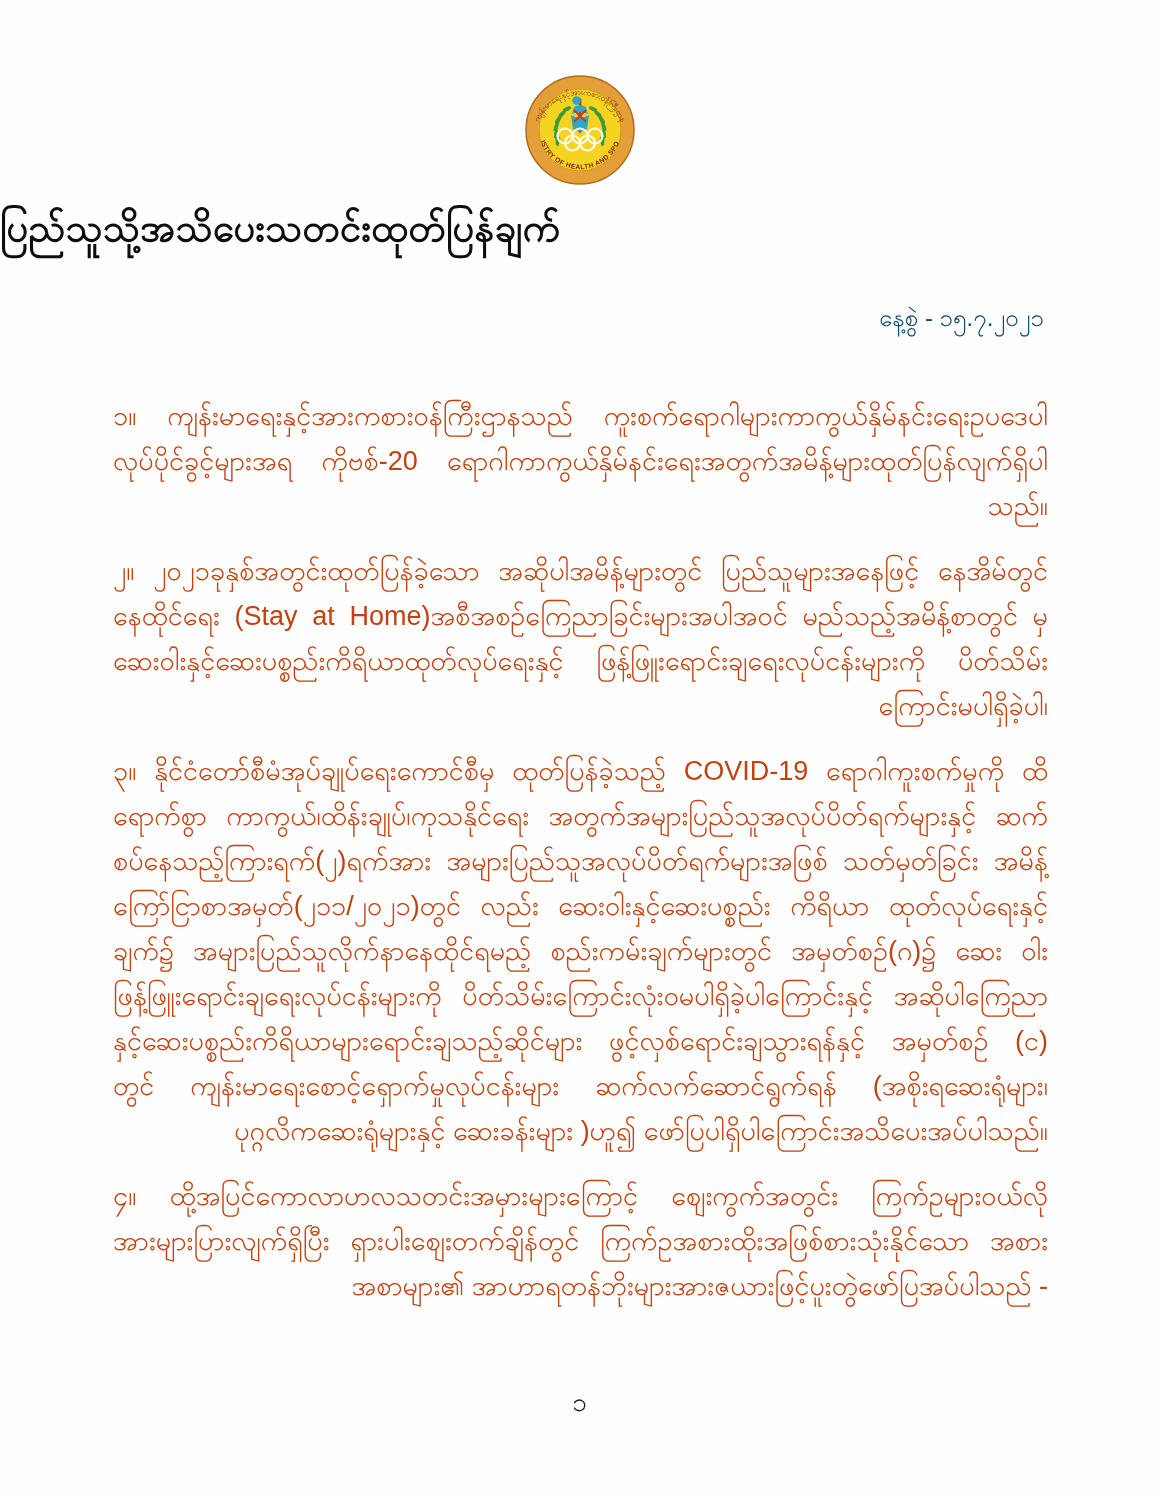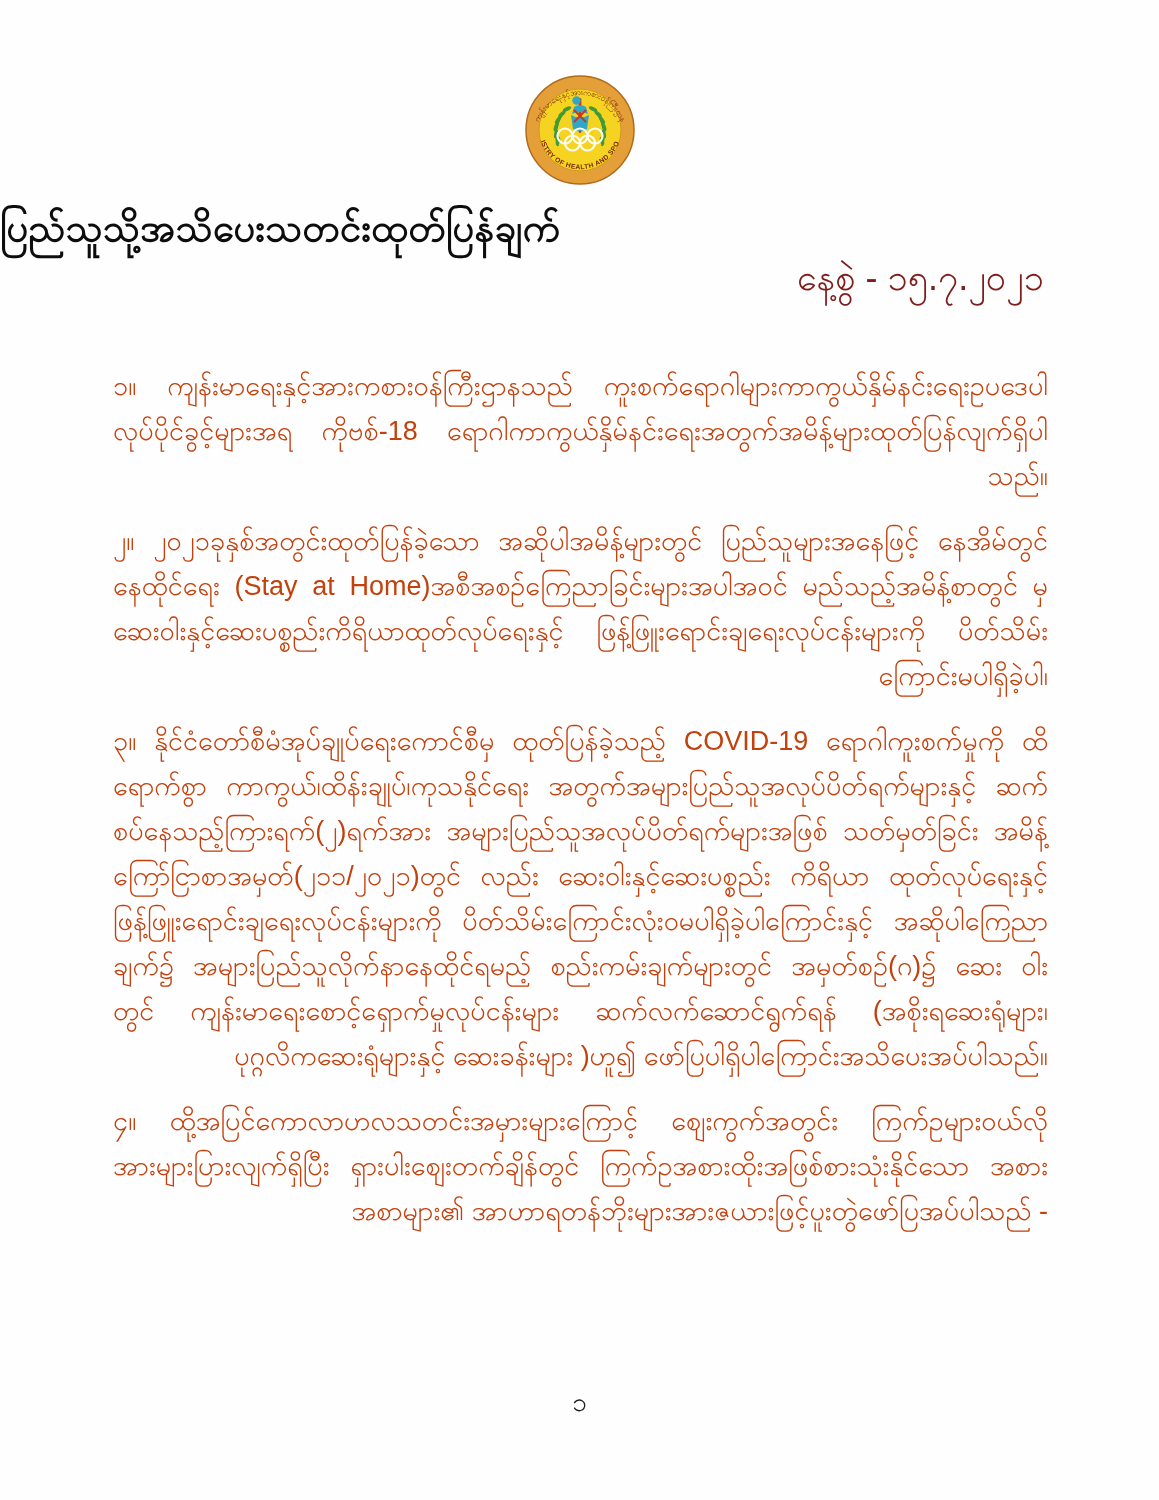--- a/index.html
+++ b/index.html
@@ -22,24 +22,25 @@
   }
   .title {
     margin: 12px 0 0 0;
     font-size: 38px;
     line-height: 52px;
     font-weight: 700;
     color: #0d0d0d;
     letter-spacing: 0.5px;
   }
   .date {
+    margin-top: 48px;
     padding-right: 115px;
     text-align: right;
-    font-size: 36px;
-    color: #7f1d1d;
+    font-size: 24px;
+    color: #0c4a6e;
   }
   .body {
     margin: 56px 111px 0 113px;
     font-size: 27px;
     line-height: 45px;
     color: #c2410c;
   }
   .para { margin: 0 0 20px 0; }
   .line { min-height: 45px; }
   
@@ -113,38 +114,39 @@
   </div>
 
   <h1 class="title">ပြည်သူသို့အသိပေးသတင်းထုတ်ပြန်ချက်</h1>
 
   <div class="date">နေ့စွဲ - ၁၅.၇.၂၀၂၁</div>
 
   <div class="body">
 
     <div class="para">
       <div class="line jl">၁။ ကျန်းမာရေးနှင့်အားကစားဝန်ကြီးဌာနသည် ကူးစက်ရောဂါများကာကွယ်နှိမ်နင်းရေးဥပဒေပါ</div>
-      <div class="line jl">လုပ်ပိုင်ခွင့်များအရ ကိုဗစ်-18 ရောဂါကာကွယ်နှိမ်နင်းရေးအတွက်အမိန့်များထုတ်ပြန်လျက်ရှိပါ</div>
+      <div class="line jl">လုပ်ပိုင်ခွင့်များအရ ကိုဗစ်-20 ရောဂါကာကွယ်နှိမ်နင်းရေးအတွက်အမိန့်များထုတ်ပြန်လျက်ရှိပါ</div>
       <div class="line ll">သည်။</div>
     </div>
 
     <div class="para">
       <div class="line jl">၂။ ၂၀၂၁ခုနှစ်အတွင်းထုတ်ပြန်ခဲ့သော အဆိုပါအမိန့်များတွင် ပြည်သူများအနေဖြင့် နေအိမ်တွင်</div>
       <div class="line jl">နေထိုင်ရေး (Stay at Home)အစီအစဉ်ကြေညာခြင်းများအပါအဝင် မည်သည့်အမိန့်စာတွင် မှ</div>
       <div class="line jl">ဆေးဝါးနှင့်ဆေးပစ္စည်းကိရိယာထုတ်လုပ်ရေးနှင့် ဖြန့်ဖြူးရောင်းချရေးလုပ်ငန်းများကို ပိတ်သိမ်း</div>
       <div class="line ll">ကြောင်းမပါရှိခဲ့ပါ၊</div>
     </div>
 
     <div class="para">
       <div class="line jl">၃။ နိုင်ငံတော်စီမံအုပ်ချုပ်ရေးကောင်စီမှ ထုတ်ပြန်ခဲ့သည့် COVID-19 ရောဂါကူးစက်မှုကို ထိ</div>
       <div class="line jl">ရောက်စွာ ကာကွယ်၊ထိန်းချုပ်၊ကုသနိုင်ရေး အတွက်အများပြည်သူအလုပ်ပိတ်ရက်များနှင့် ဆက်</div>
       <div class="line jl">စပ်နေသည့်ကြားရက်(၂)ရက်အား အများပြည်သူအလုပ်ပိတ်ရက်များအဖြစ် သတ်မှတ်ခြင်း အမိန့်</div>
       <div class="line jl">ကြော်ငြာစာအမှတ်(၂၁၁/၂၀၂၁)တွင် လည်း ဆေးဝါးနှင့်ဆေးပစ္စည်း ကိရိယာ ထုတ်လုပ်ရေးနှင့်</div>
+      <div class="line jl">ချက်၌ အများပြည်သူလိုက်နာနေထိုင်ရမည့် စည်းကမ်းချက်များတွင် အမှတ်စဉ်(ဂ)၌ ဆေး ဝါး</div>
       <div class="line jl">ဖြန့်ဖြူးရောင်းချရေးလုပ်ငန်းများကို ပိတ်သိမ်းကြောင်းလုံးဝမပါရှိခဲ့ပါကြောင်းနှင့် အဆိုပါကြေညာ</div>
-      <div class="line jl">ချက်၌ အများပြည်သူလိုက်နာနေထိုင်ရမည့် စည်းကမ်းချက်များတွင် အမှတ်စဉ်(ဂ)၌ ဆေး ဝါး</div>
+      <div class="line jl">နှင့်ဆေးပစ္စည်းကိရိယာများရောင်းချသည့်ဆိုင်များ ဖွင့်လှစ်ရောင်းချသွားရန်နှင့် အမှတ်စဉ် (င)</div>
       <div class="line jl">တွင် ကျန်းမာရေးစောင့်ရှောက်မှုလုပ်ငန်းများ ဆက်လက်ဆောင်ရွက်ရန် (အစိုးရဆေးရုံများ၊</div>
       <div class="line ll">ပုဂ္ဂလိကဆေးရုံများနှင့် ဆေးခန်းများ )ဟူ၍ ဖော်ပြပါရှိပါကြောင်းအသိပေးအပ်ပါသည်။</div>
     </div>
 
     <div class="para">
       <div class="line jl">၄။ ထို့အပြင်ကောလာဟလသတင်းအမှားများကြောင့် စျေးကွက်အတွင်း ကြက်ဥများဝယ်လို</div>
       <div class="line jl">အားများပြားလျက်ရှိပြီး ရှားပါးစျေးတက်ချိန်တွင် ကြက်ဥအစားထိုးအဖြစ်စားသုံးနိုင်သော အစား</div>
       <div class="line ll">အစာများ၏ အာဟာရတန်ဘိုးများအားဇယားဖြင့်ပူးတွဲဖော်ပြအပ်ပါသည် -</div>
     </div>
 

